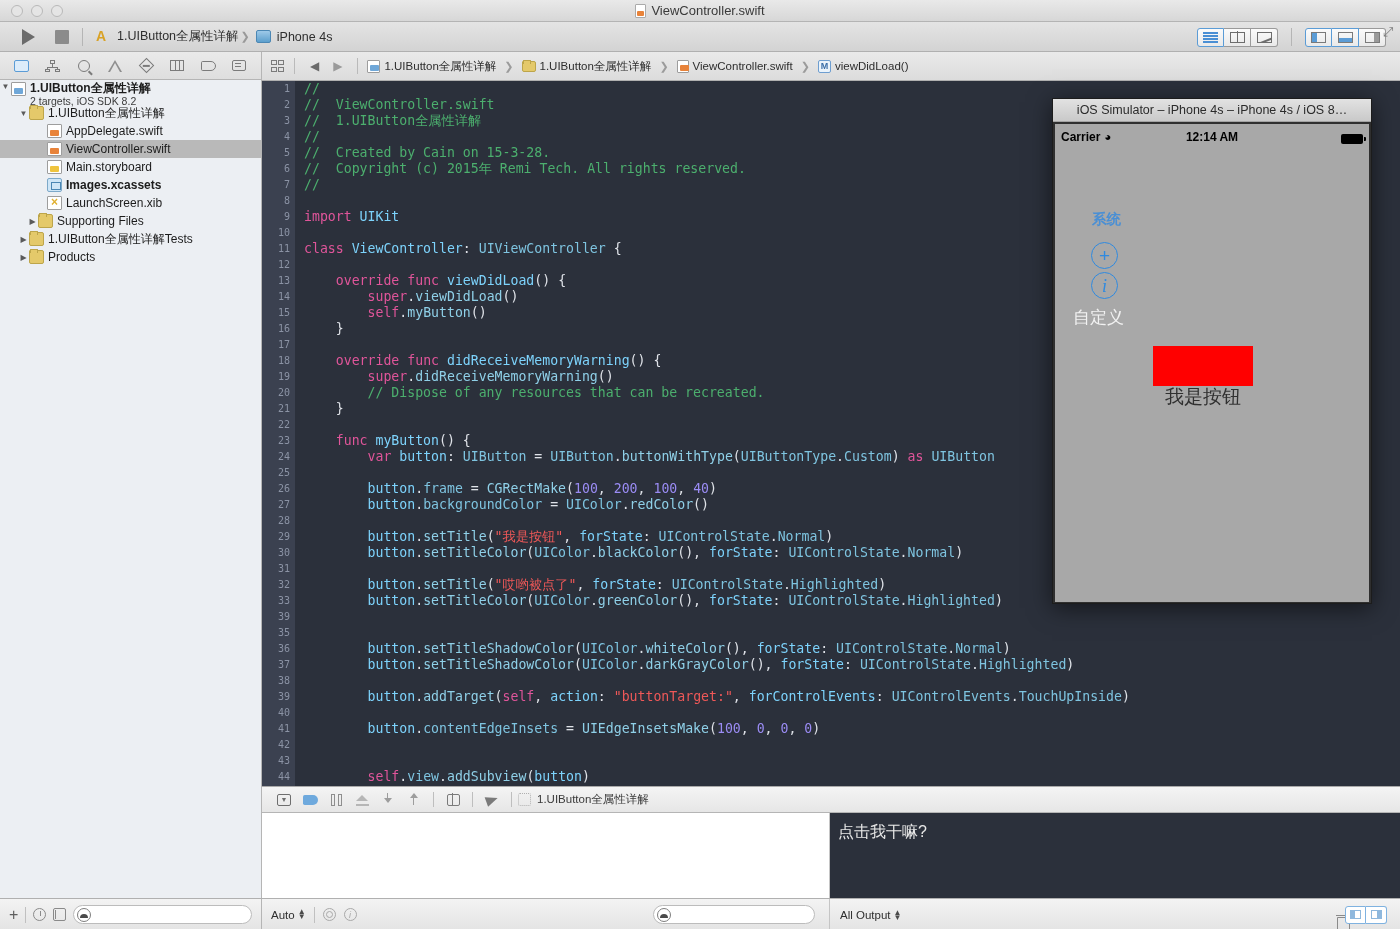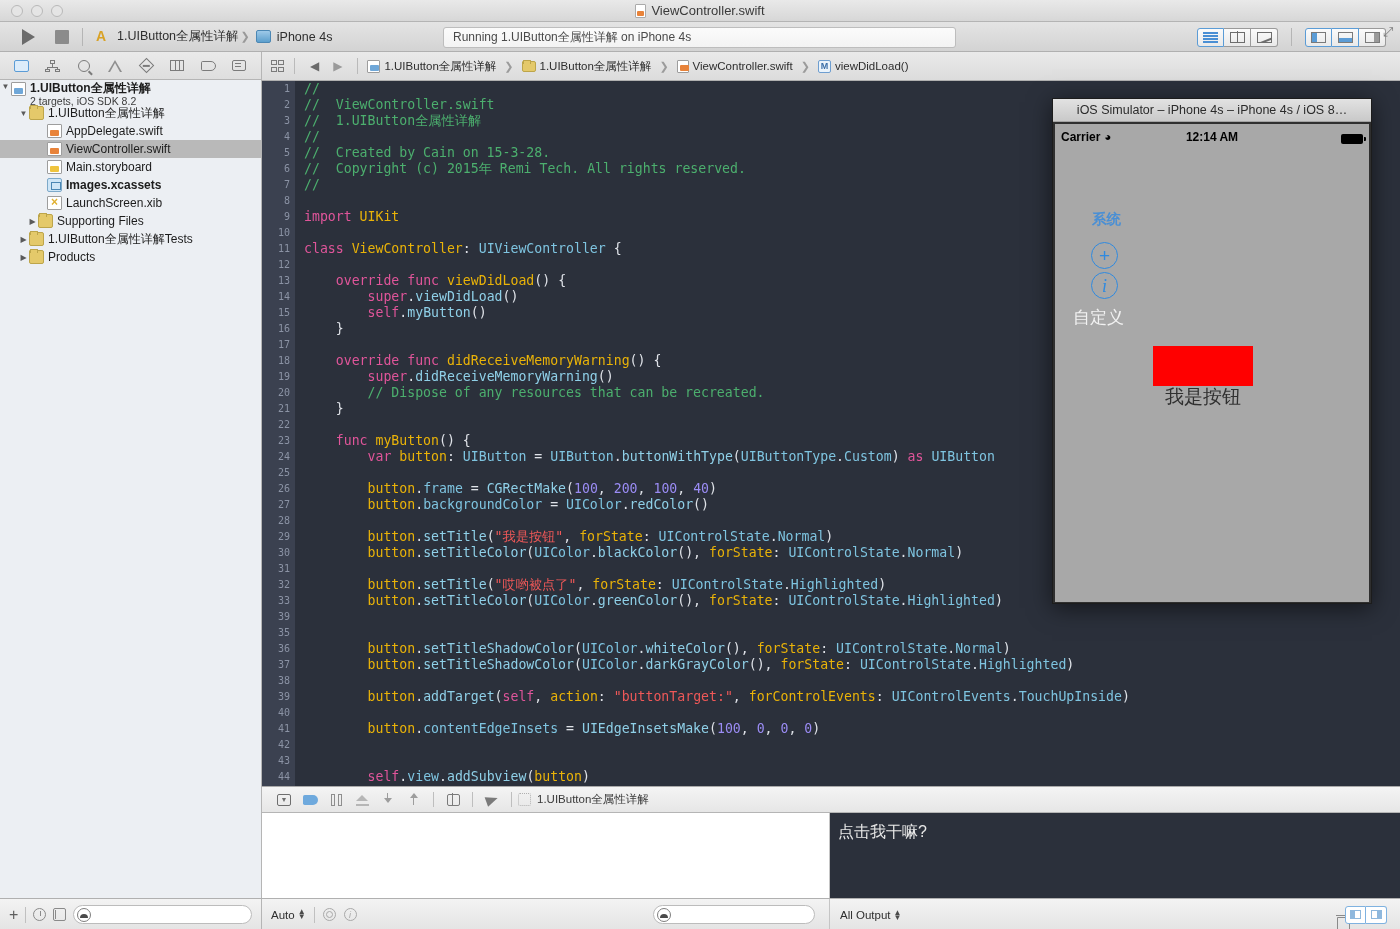--- a/index.html
+++ b/index.html
@@ -206,21 +206,21 @@
     position: absolute; left: 33px; top: 0; right: 0; height: 100%;
     padding-left: 9px;
     font-family: "DejaVu Sans Mono", monospace;
     font-size: 13.2px; line-height: 16px; color: #dfe2e8;
     white-space: pre; overflow: hidden;
   }
   .cline { height: 16px; }
   .c-cmt { color: #4caf6e; }
   .c-kw  { color: #e0559a; }
   .c-typ2{ color: #7ec4e0; }
-  .c-id  { color: #eab308; }
+  .c-id  { color: #7dd3fc; }
   .c-fn  { color: #8fd0e8; }
   .c-num { color: #9b8cf5; }
   .c-str { color: #ef5858; }
   .c-plain { color: #dfe2e8; }
   .c-prop { color: #7ec4e0; }
 
   
   .debugbar {
     position: absolute; left: 262px; top: 786px; right: 0; height: 27px;
     background: linear-gradient(to bottom,#f4f4f4,#e6e6e6);
@@ -375,23 +375,20 @@
     <div class="scheme">
       <span class="scheme-ico"></span>
       <span>1.UIButton全属性详解</span>
     </div>
     <span class="chev">❯</span>
     <div class="scheme" style="margin-left:4px;">
       <span class="dev-ico"></span>
       <span>iPhone 4s</span>
     </div>
 
-    <div class="status-field">
-      <span>Running 1.UIButton全属性详解 on iPhone 4s</span>
-    </div>
 
     <div class="tb-right">
       <div class="seg-grp">
         <div class="seg-btn active">
           <span class="lines-ico">
               <i></i>
               <i></i>
               <i></i>
               <i></i>
             </span>

